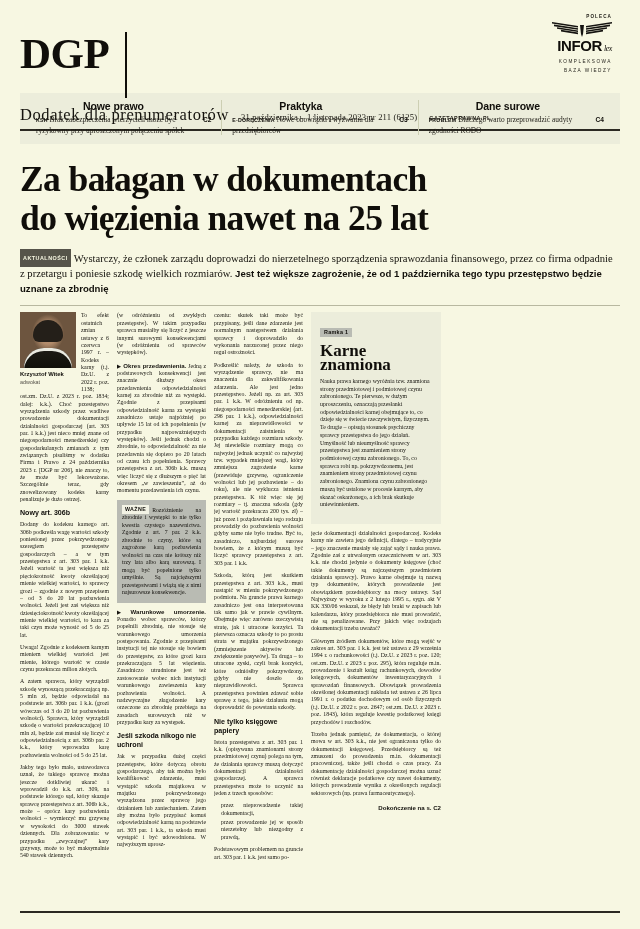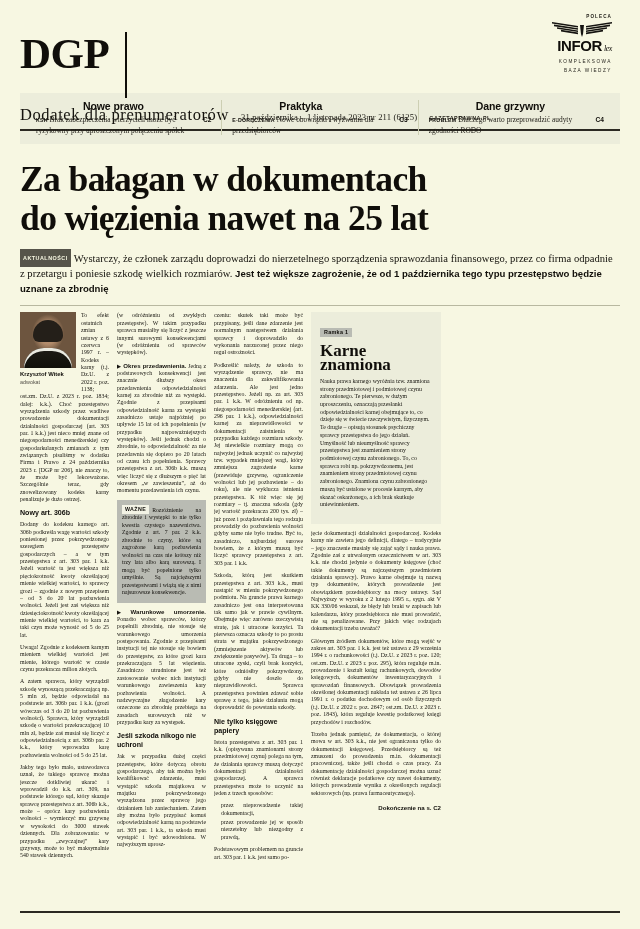--- a/index.html
+++ b/index.html
@@ -443,21 +443,21 @@
     </div>
     <div class="teaser">
       <div class="teaser-title">Praktyka</div>
       <div class="teaser-body">
         <span class="teaser-page">C3</span>
         <span class="teaser-kicker">E-DORĘCZENIA</span>
         <span>Nowe obowiązki i wyzwania dla przedsiębiorców</span>
       </div>
     </div>
     <div class="teaser">
-      <div class="teaser-title">Dane grzywny</div>
+      <div class="teaser-title">Dane surowe</div>
       <div class="teaser-body">
         <span class="teaser-page">C4</span>
         <span class="teaser-kicker">PROBLEM</span>
         <span>Dlaczego warto przeprowadzić audyty zgodności RODO</span>
       </div>
     </div>
   </div>
 
   <div class="headline">
     <div>Za bałagan w dokumentach</div>

